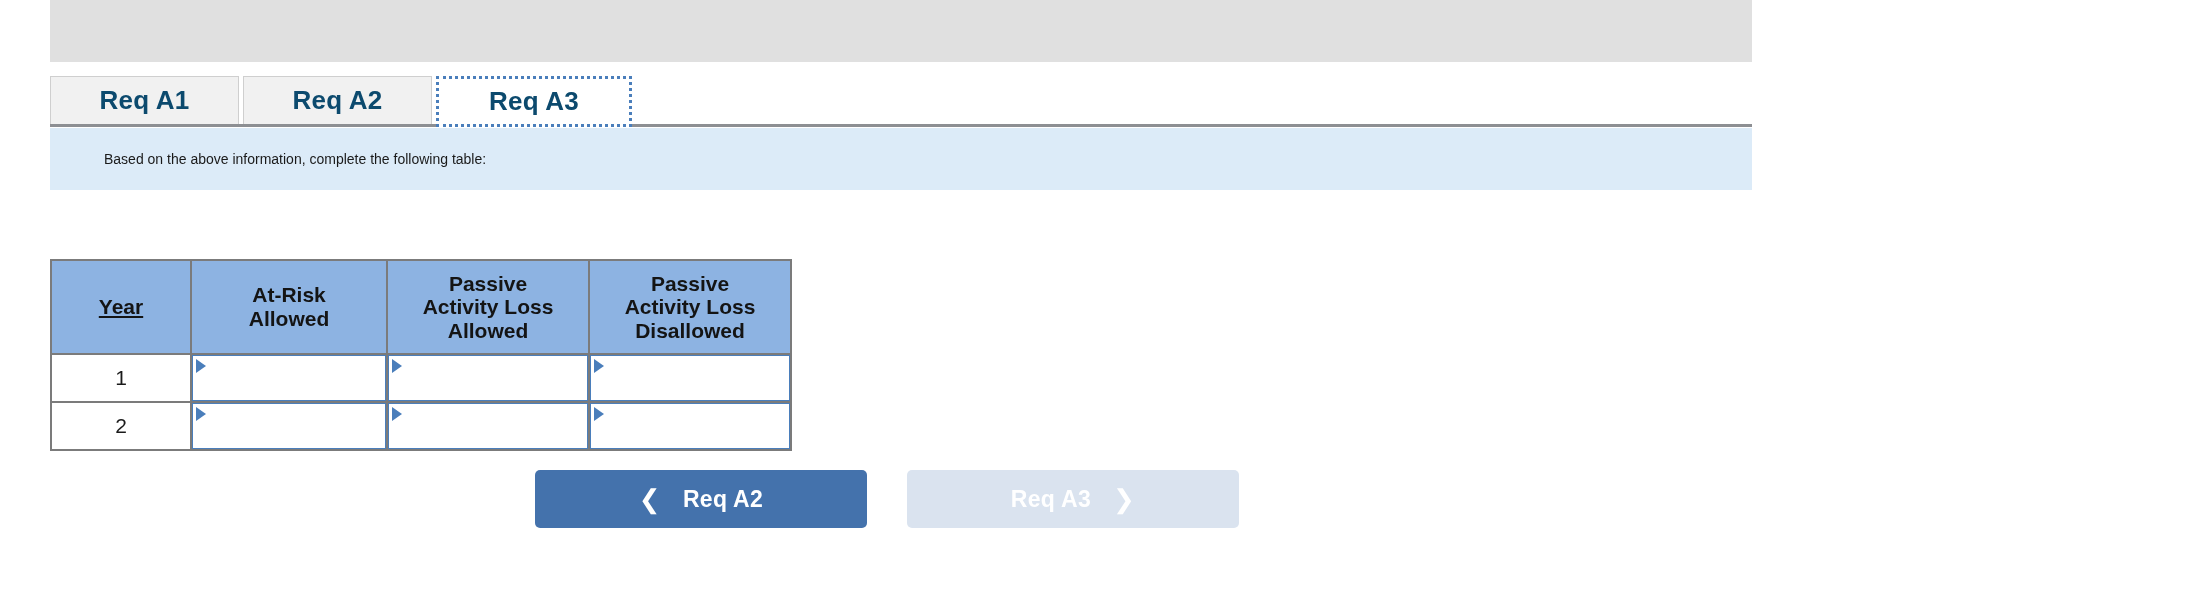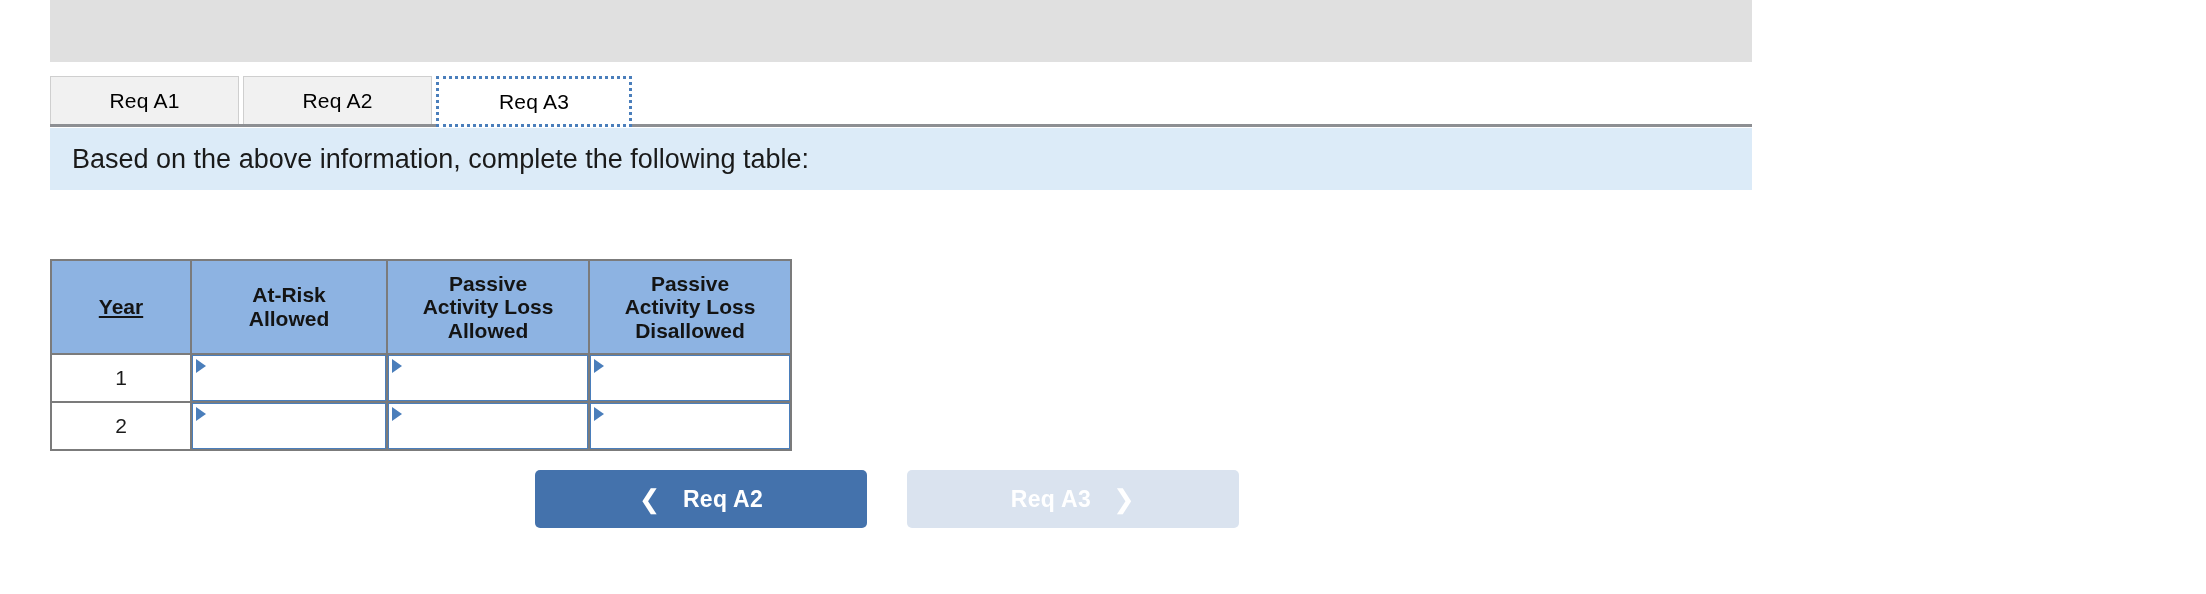--- a/index.html
+++ b/index.html
@@ -47,26 +47,27 @@
     background: #8d8f93;
   }
   .tab {
     position: absolute;
     top: 0;
     height: 48px;
     box-sizing: border-box;
     display: flex;
     align-items: center;
     justify-content: center;
-    font-size: 21px;
-    color: #000000;
+    font-size: 26px;
+    color: #0c4a6e;
     background: #f1f1f1;
     border: 1px solid #cfcfcf;
     border-bottom: none;
     letter-spacing: 0.2px;
+    font-weight: bold;
   }
   .tab.t1 { left: 0px;   width: 189px; }
   .tab.t2 { left: 193px; width: 189px; }
   .tab.t3 {
     left: 386px;
     width: 196px;
     background: #ffffff;
     border: 3px dotted #4a7ebb;
     border-bottom: 3px dotted #4a7ebb;
     height: 51px;
@@ -80,23 +81,24 @@
     top: 128px;
     width: 1702px;
     height: 62px;
     background: #dcebf8;
     display: flex;
     align-items: center;
     padding-left: 22px;
     box-sizing: border-box;
   }
   .subbar-text {
-    font-size: 27px;
+    font-size: 14px;
     color: #1a1a1a;
     white-space: nowrap;
+    margin-left: 32px;
   }
 
   
   .table-wrap {
     position: absolute;
     left: 50px;
     top: 259px;
   }
   table.answers {
     border-collapse: collapse;

